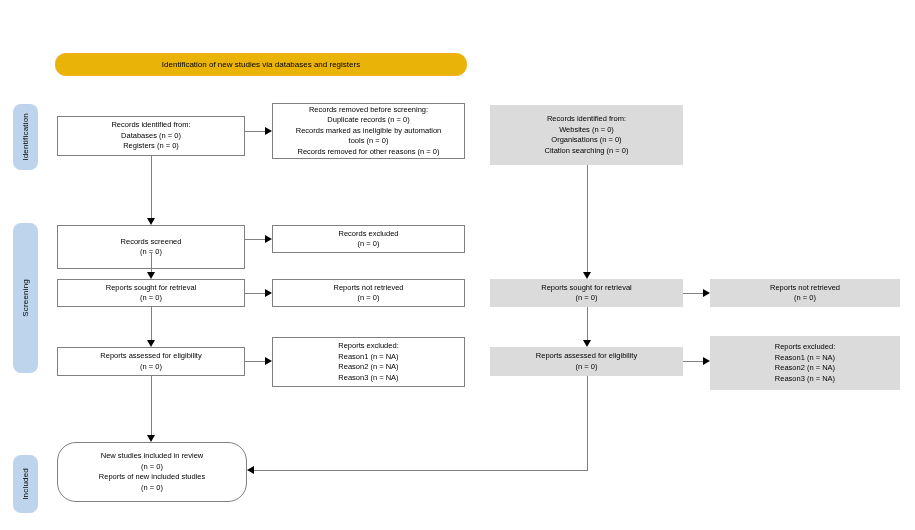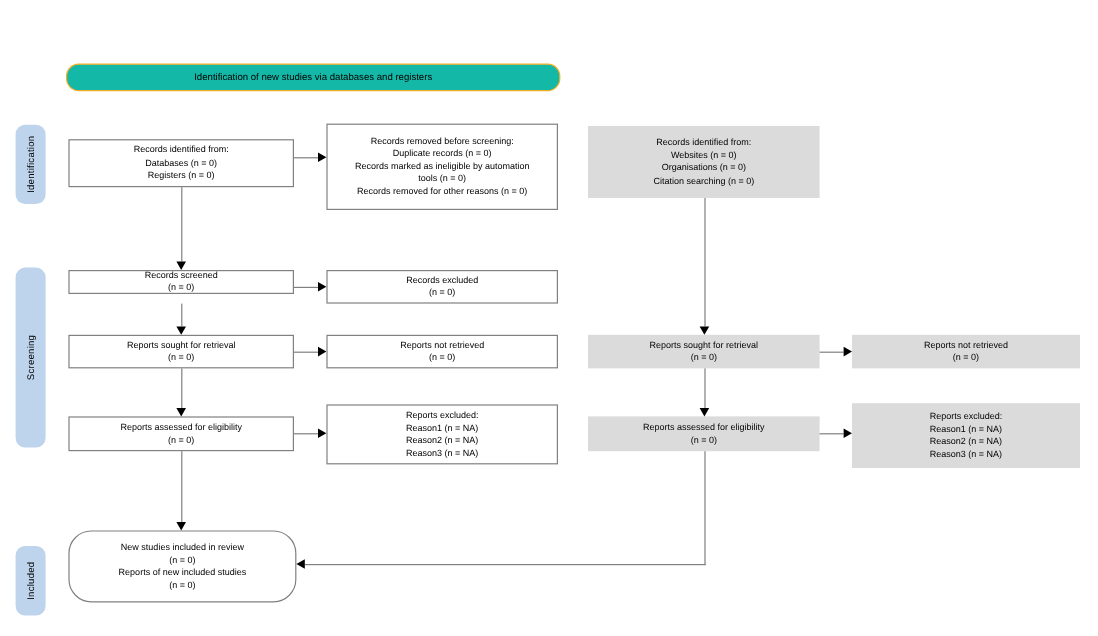--- a/index.html
+++ b/index.html
@@ -17,21 +17,21 @@
   .pill {
     position: absolute;
     height: 21px;
     border-radius: 10.5px;
     display: flex;
     align-items: center;
     justify-content: center;
     font-size: 8px;
     text-align: center;
   }
-  .pill.accent { background: #14b8a6; border: 1px solid #F2AE25; }
+  .pill.accent { background: #eab308; border: 1px solid #F2AE25; }
   .pill.neutral { background: #D9D9D9; }
 
   
   .stage {
     position: absolute;
     left: 13px;
     width: 25px;
     background: #BDD4EC;
     border-radius: 8px;
     display: flex;
@@ -82,26 +82,26 @@
   <div class="stage" style="top:223px; height:150px;">
     <span>Screening</span>
   </div>
   <div class="stage" style="top:455px; height:58px;">
     <span>Included</span>
   </div>
 
   <div class="box white" style="left:57px; top:116px; width:188px; height:40px;">Records identified from:
 Databases (n = 0)
 Registers (n = 0)</div>
-  <div class="box white" style="left:272px; top:103px; width:193px; height:72px;">Records removed before screening:
+  <div class="box white" style="left:272px; top:103px; width:193px; height:56px;">Records removed before screening:
 Duplicate records (n = 0)
 Records marked as ineligible by automation
 tools (n = 0)
 Records removed for other reasons (n = 0)</div>
-  <div class="box white" style="left:57px; top:225px; width:188px; height:20px;">Records screened
+  <div class="box white" style="left:57px; top:225px; width:188px; height:44px;">Records screened
 (n = 0)</div>
   <div class="box white" style="left:272px; top:225px; width:193px; height:28px;">Records excluded
 (n = 0)</div>
   <div class="box white" style="left:57px; top:279px; width:188px; height:28px;">Reports sought for retrieval
 (n = 0)</div>
   <div class="box white" style="left:272px; top:279px; width:193px; height:28px;">Reports not retrieved
 (n = 0)</div>
   <div class="box white" style="left:57px; top:347px; width:188px; height:29px;">Reports assessed for eligibility
 (n = 0)</div>
   <div class="box white" style="left:272px; top:337px; width:193px; height:50px;">Reports excluded:

